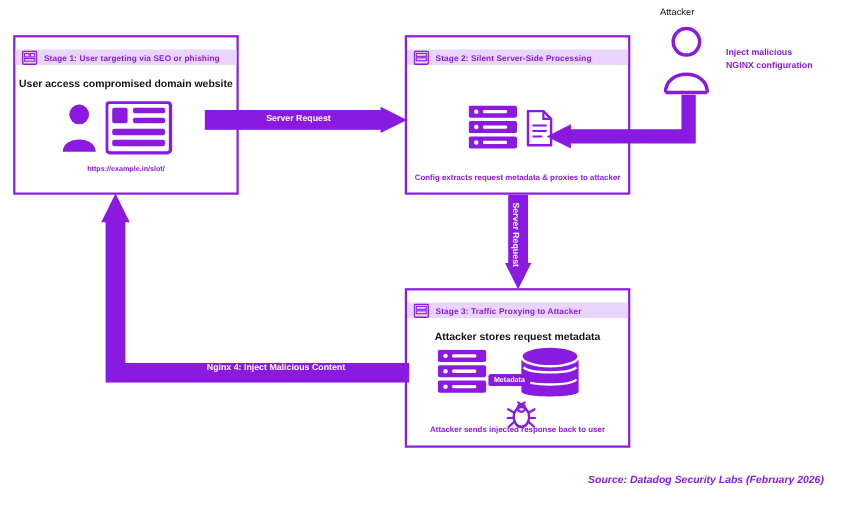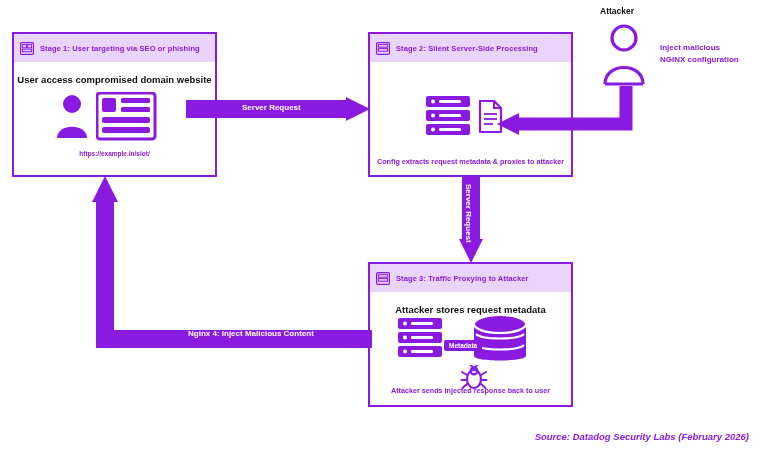--- a/index.html
+++ b/index.html
@@ -19,27 +19,28 @@
     inset: 0;
   }
   
   .stage-box {
     position: absolute;
     border: 2px solid #8a1ae0;
     background: #ffffff;
     box-sizing: border-box;
   }
   .stage-header {
-    height: 28px;
+    height: 14px;
     background: #e9d5fb;
     display: flex;
     align-items: center;
     gap: 6px;
     padding: 0 6px;
     box-sizing: border-box;
+    margin-top: 11px;
   }
   .stage-header .title {
     color: #8a1ae0;
     font-size: 7.5px;
     font-weight: bold;
     letter-spacing: .1px;
   }
   .stage-title-main {
     text-align: center;
     color: #111111;
@@ -71,21 +72,21 @@
     color: #ffffff;
     font-size: 8px;
     font-weight: bold;
     white-space: nowrap;
   }
   
   .attacker-label {
     position: absolute;
     color: #111111;
     font-size: 8.5px;
-    font-weight: bold;
+    font-weight: normal;
   }
   .inject-label {
     position: absolute;
     color: #8a1ae0;
     font-size: 8px;
     font-weight: bold;
     line-height: 12px;
   }
   .source-label {
     position: absolute;

